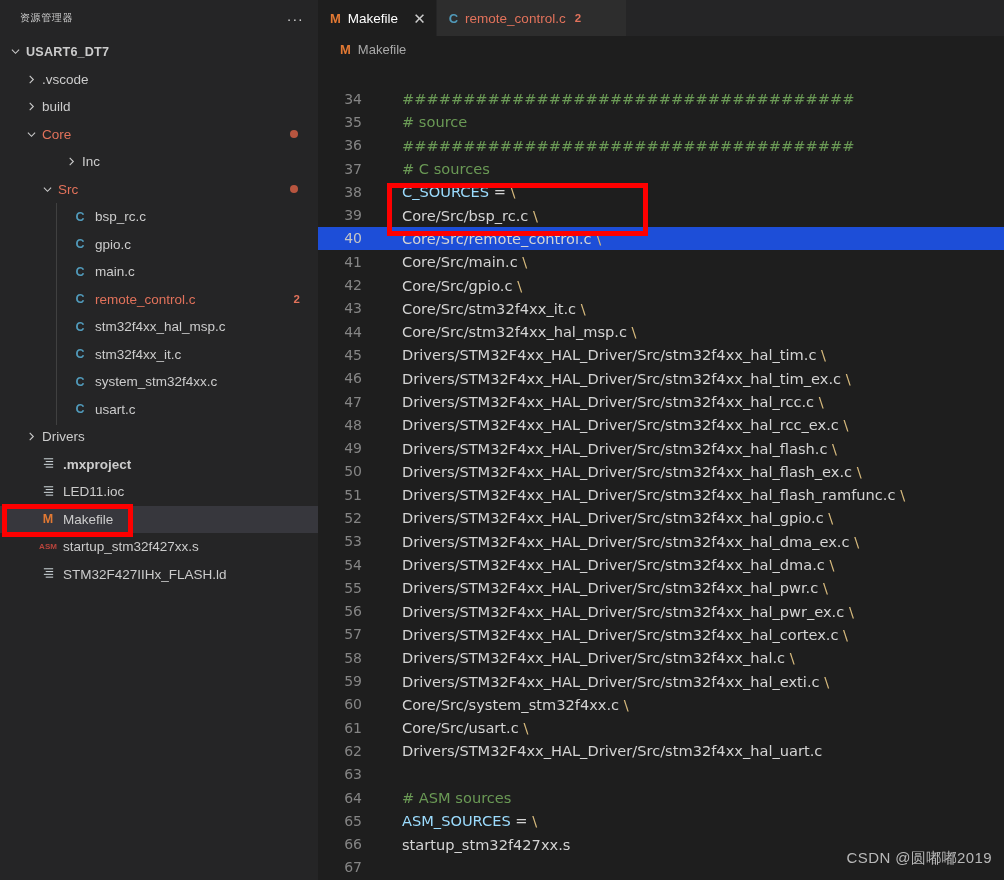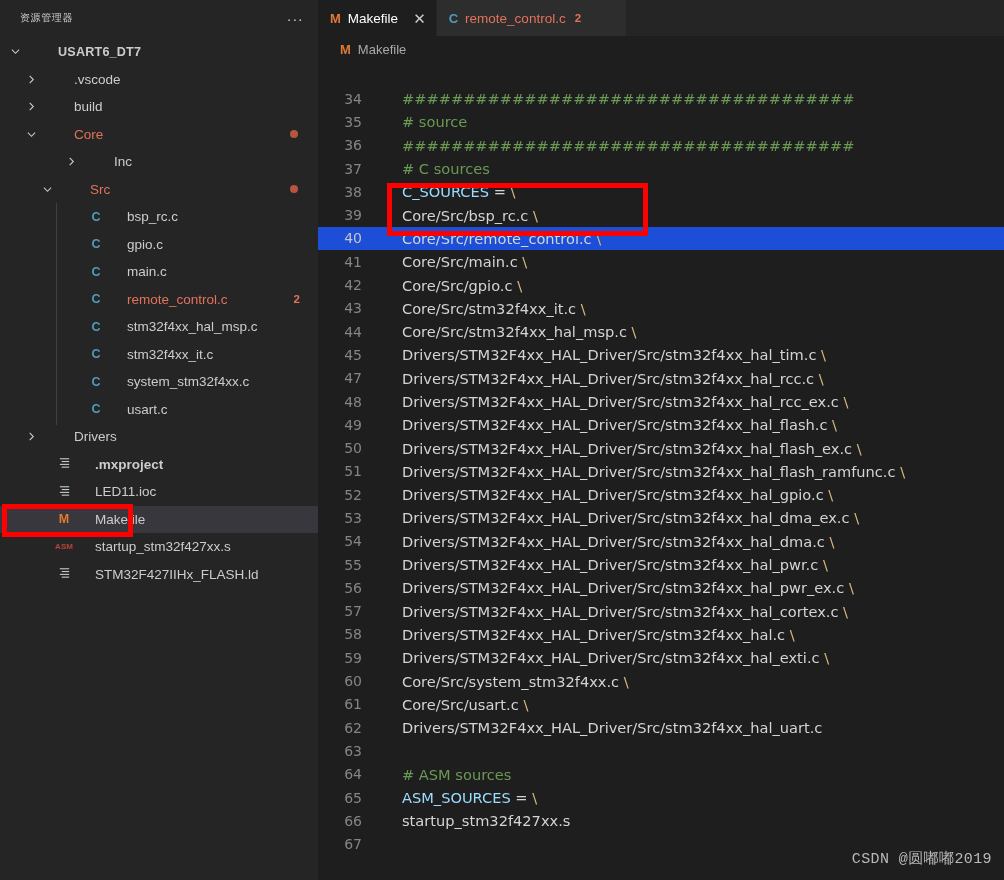--- a/index.html
+++ b/index.html
@@ -24,21 +24,21 @@
     height: 35px; display: flex; align-items: center;
     padding: 0 14px 0 20px;
     color: #bbbbbb; font-size: 11.5px; letter-spacing: .6px;
   }
   .sb-title { flex: 1; font-size: 10px; color: #cccccc; }
   .sb-dots { color: #cccccc; font-size: 15px; letter-spacing: 1.5px; line-height: 1; padding-bottom: 4px;}
 
   .tree { padding-top: 3px; font-size: 13.5px; color: #cccccc; }
   .row {
     height: 27.5px; display: flex; align-items: center;
-    position: relative; white-space: nowrap; gap: 16px;
+    position: relative; white-space: nowrap;
   }
   .row.selected { background: #37373d; }
   .twisty {
     width: 14px; flex: 0 0 14px; color: #cccccc; display: inline-block;
     font-size: 11px; text-align: center; line-height: 1;
   }
   .twisty svg { display:block; margin: 0 auto; }
   .row-label { color: #cccccc; }
   .row.root .row-label { font-weight: bold; font-size: 12.6px; letter-spacing: .2px; }
   .row.folder-mod .row-label { color: #e2725b; }
@@ -108,21 +108,21 @@
   .tok-cont { color: #d7ba7d; }
 
   
   .annot {
     position: absolute; border: 5px solid #fe0000;
     pointer-events: none; z-index: 50;
   }
   .watermark {
     position: absolute; right: 12px; bottom: 12px;
     color: #b9b9b9; font-size: 15px; letter-spacing: .4px;
-    font-family: Liberation Mono, monospace;
+    font-family: Liberation Sans, sans-serif;
   }
 </style>
 </head>
 <body>
 
 <div id="root">
 
   <div id="sidebar">
     <div class="sb-header">
       <span class="sb-title">资源管理器</span>
@@ -309,20 +309,21 @@
         <div class="cline"><span class="lnum">36</span><span class="ctext"><span class="tok-comment">#####################################</span></span></div>
         <div class="cline"><span class="lnum">37</span><span class="ctext"><span class="tok-comment"># C sources</span></span></div>
         <div class="cline"><span class="lnum">38</span><span class="ctext"><span class="tok-var">C_SOURCES</span><span class="tok-op"> = </span><span class="tok-cont">\</span></span></div>
         <div class="cline"><span class="lnum">39</span><span class="ctext"><span>Core/Src/bsp_rc.c </span><span class="tok-cont">\</span></span></div>
         <div class="cline active"><span class="lnum">40</span><span class="ctext"><span>Core/Src/remote_control.c </span><span class="tok-cont">\</span></span></div>
         <div class="cline"><span class="lnum">41</span><span class="ctext"><span>Core/Src/main.c </span><span class="tok-cont">\</span></span></div>
         <div class="cline"><span class="lnum">42</span><span class="ctext"><span>Core/Src/gpio.c </span><span class="tok-cont">\</span></span></div>
         <div class="cline"><span class="lnum">43</span><span class="ctext"><span>Core/Src/stm32f4xx_it.c </span><span class="tok-cont">\</span></span></div>
         <div class="cline"><span class="lnum">44</span><span class="ctext"><span>Core/Src/stm32f4xx_hal_msp.c </span><span class="tok-cont">\</span></span></div>
         <div class="cline"><span class="lnum">45</span><span class="ctext"><span>Drivers/STM32F4xx_HAL_Driver/Src/stm32f4xx_hal_tim.c </span><span class="tok-cont">\</span></span></div>
+        <div class="cline"><span class="lnum">46</span><span class="ctext"><span>Drivers/STM32F4xx_HAL_Driver/Src/stm32f4xx_hal_tim_ex.c </span><span class="tok-cont">\</span></span></div>
         <div class="cline"><span class="lnum">47</span><span class="ctext"><span>Drivers/STM32F4xx_HAL_Driver/Src/stm32f4xx_hal_rcc.c </span><span class="tok-cont">\</span></span></div>
         <div class="cline"><span class="lnum">48</span><span class="ctext"><span>Drivers/STM32F4xx_HAL_Driver/Src/stm32f4xx_hal_rcc_ex.c </span><span class="tok-cont">\</span></span></div>
         <div class="cline"><span class="lnum">49</span><span class="ctext"><span>Drivers/STM32F4xx_HAL_Driver/Src/stm32f4xx_hal_flash.c </span><span class="tok-cont">\</span></span></div>
         <div class="cline"><span class="lnum">50</span><span class="ctext"><span>Drivers/STM32F4xx_HAL_Driver/Src/stm32f4xx_hal_flash_ex.c </span><span class="tok-cont">\</span></span></div>
         <div class="cline"><span class="lnum">51</span><span class="ctext"><span>Drivers/STM32F4xx_HAL_Driver/Src/stm32f4xx_hal_flash_ramfunc.c </span><span class="tok-cont">\</span></span></div>
         <div class="cline"><span class="lnum">52</span><span class="ctext"><span>Drivers/STM32F4xx_HAL_Driver/Src/stm32f4xx_hal_gpio.c </span><span class="tok-cont">\</span></span></div>
         <div class="cline"><span class="lnum">53</span><span class="ctext"><span>Drivers/STM32F4xx_HAL_Driver/Src/stm32f4xx_hal_dma_ex.c </span><span class="tok-cont">\</span></span></div>
         <div class="cline"><span class="lnum">54</span><span class="ctext"><span>Drivers/STM32F4xx_HAL_Driver/Src/stm32f4xx_hal_dma.c </span><span class="tok-cont">\</span></span></div>
         <div class="cline"><span class="lnum">55</span><span class="ctext"><span>Drivers/STM32F4xx_HAL_Driver/Src/stm32f4xx_hal_pwr.c </span><span class="tok-cont">\</span></span></div>
         <div class="cline"><span class="lnum">56</span><span class="ctext"><span>Drivers/STM32F4xx_HAL_Driver/Src/stm32f4xx_hal_pwr_ex.c </span><span class="tok-cont">\</span></span></div>

